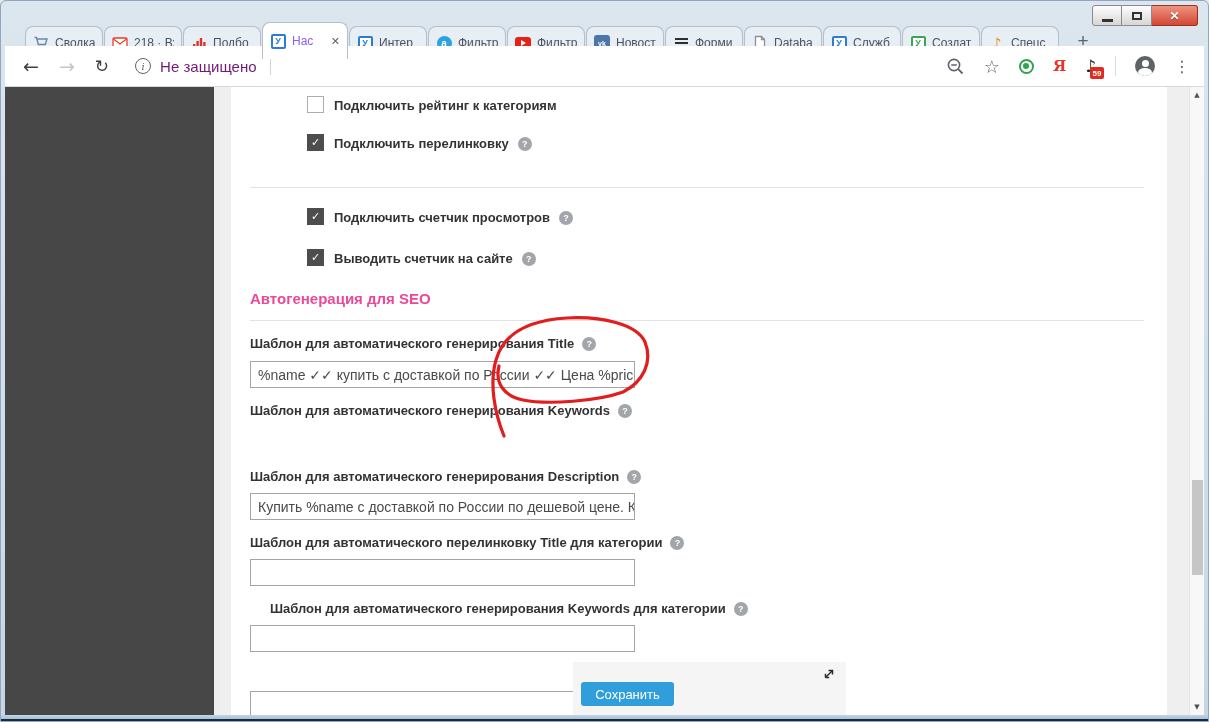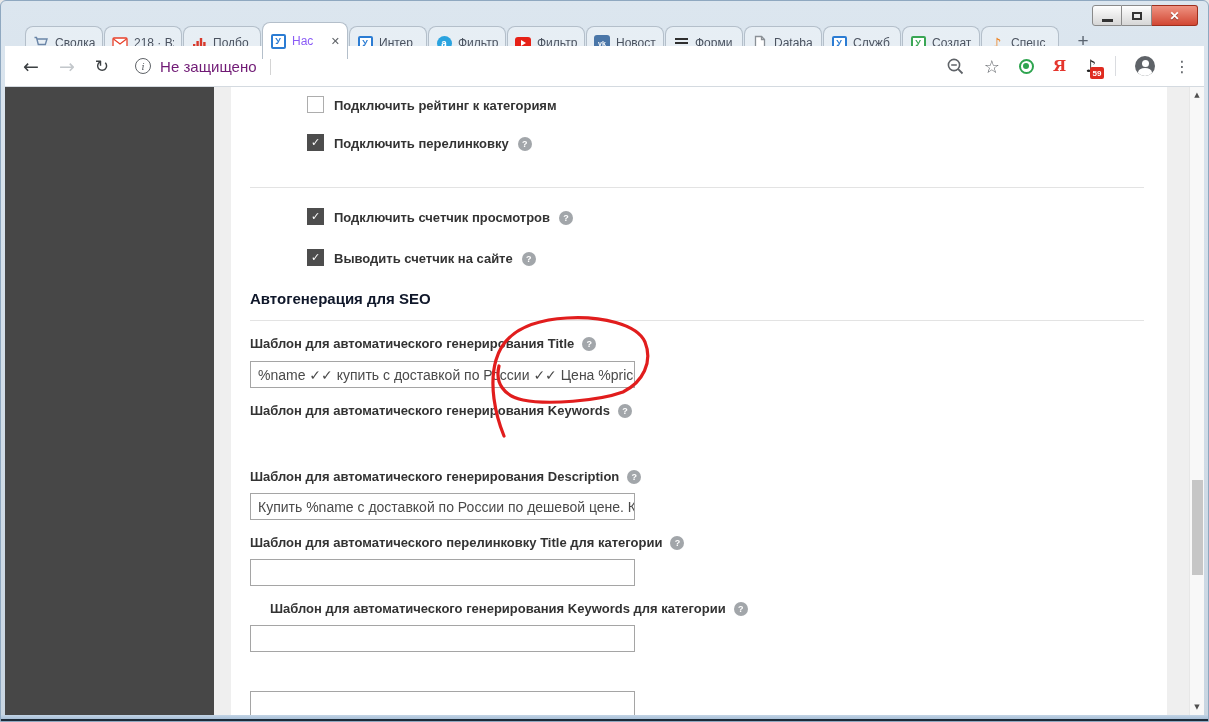--- a/index.html
+++ b/index.html
@@ -114,21 +114,21 @@
   .checkbox { width:17px; height:17px; border:1px solid #adadad; background:#fff;
     display:inline-flex; align-items:center; justify-content:center; cursor:pointer; flex-shrink:0; }
   .checkbox.checked { background:#4d4d4d; border-color:#4d4d4d; }
   .checkbox .check { display:none; color:#fff; font-size:11px; font-weight:bold; font-family:"DejaVu Sans",sans-serif; }
   .checkbox.checked .check { display:inline; }
   .cb-label { margin-left:10px; font-size:13px; font-weight:600; color:#333; }
   .help { margin-left:9px; width:14px; height:14px; border-radius:50%; background:#a2a6aa;
     color:#fff; font-size:9px; font-weight:bold; display:inline-flex; align-items:center;
     justify-content:center; cursor:pointer; flex-shrink:0; }
   .divider { position:absolute; left:19px; width:894px; height:1px; background:#e3e3e3; }
-  .section-title { position:absolute; left:19px; font-size:15px; font-weight:bold; color:#0f172a; }
+  .section-title { position:absolute; left:19px; font-size:15px; font-weight:bold; color:#ec4899; }
   .f-label { position:absolute; left:19px; display:flex; align-items:center;
     font-size:13px; font-weight:bold; color:#333; white-space:nowrap; }
   .f-label .help { margin-left:8px; }
   .input { position:absolute; left:19px; width:385px; height:27px; background:#fff;
     border:1px solid #a5a5a5; padding:0 7px; font-size:14px; color:#4a4a4a;
     display:flex; align-items:center; white-space:nowrap; overflow:hidden; cursor:text; }
 
   
   .save-panel { position:absolute; left:342px; top:575px; width:273px; height:56px;
     background:#f5f5f5; z-index:30; }
@@ -359,20 +359,30 @@
         <span class="help">?</span>
       </div>
       <div class="input" style="top:538px;">
         <span></span>
       </div>
 
       <div class="input" style="top:604px;">
         <span></span>
       </div>
 
+      <div class="save-panel">
+        <div class="save-btn">Сохранить</div>
+        <span class="expand">
+          <svg width="14" height="14" viewBox="0 0 14 14">
+              <line x1="3.5" y1="10.5" x2="10.5" y2="3.5" stroke="#2b2b2b" stroke-width="1.5"></line>
+              <path d="M10.5 3.5h-4 l4 0 v4z M10.5 3.5 L6.8 3.5 M10.5 3.5 L10.5 7.2" stroke="#2b2b2b" stroke-width="1.5" fill="none"></path>
+              <path d="M3.5 10.5 L7.2 10.5 M3.5 10.5 L3.5 6.8" stroke="#2b2b2b" stroke-width="1.5" fill="none"></path>
+            </svg>
+        </span>
+      </div>
     </div>
 
     <svg class="annotation" width="1201" height="631" viewBox="0 0 1201 631">
       <path d="M 499 349 C 490 327 484 297 491 273 C 499 245 526 233 562 231 C 596 229 632 237 640 255 C 648 275 638 295 618 305 C 593 314 543 318 518 313 C 498 309 490 295 494 279" fill="none" stroke="#e11d1d" stroke-width="3.2" stroke-linecap="round"></path>
     </svg>
 
     <div class="scrollbar">
       <div class="sb-arrow up">▲</div>
       <div class="sb-thumb"></div>
       <div class="sb-arrow down">▼</div>

